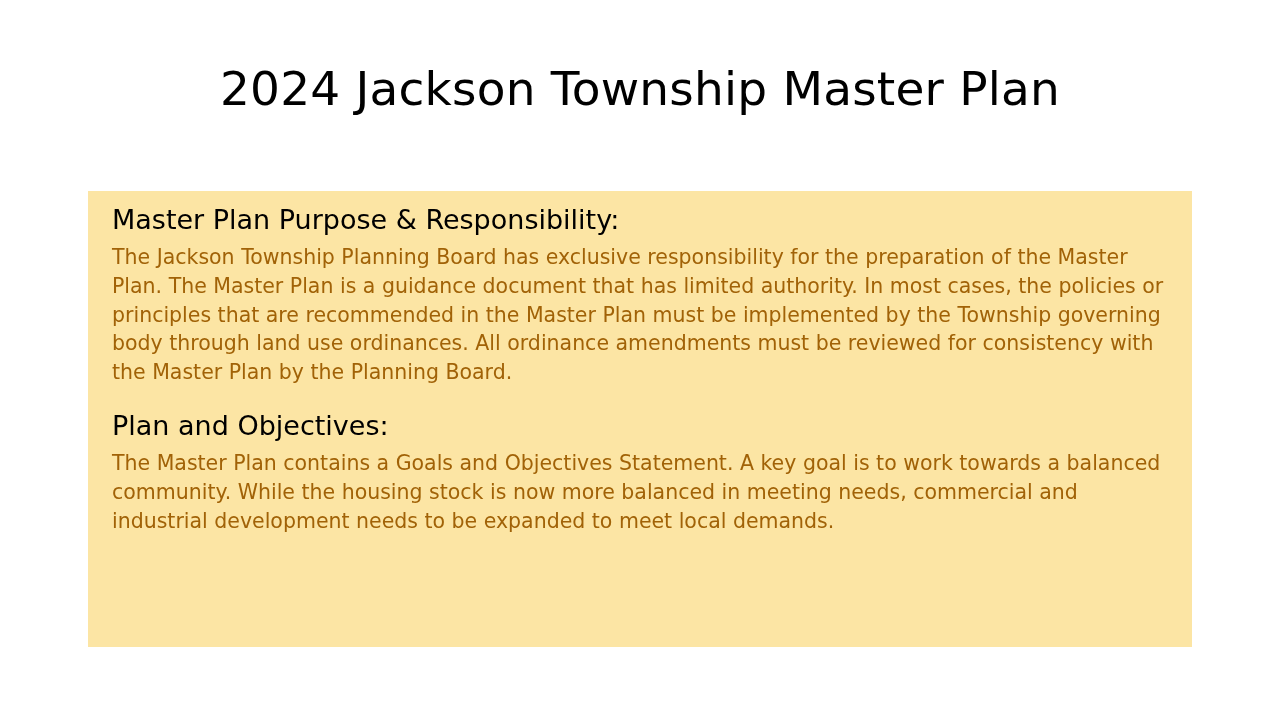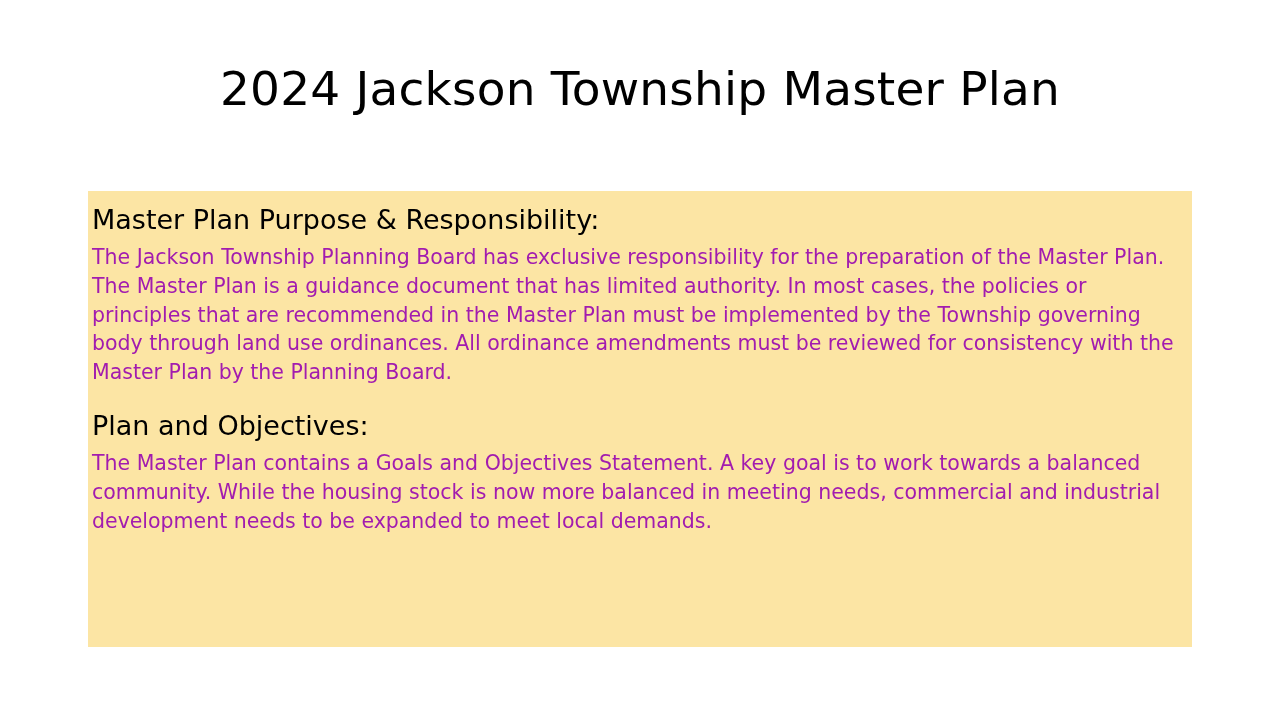--- a/index.html
+++ b/index.html
@@ -32,35 +32,35 @@
     letter-spacing: 0.2px;
   }
   .content-box {
     position: absolute;
     left: 88px;
     top: 191px;
     width: 1104px;
     height: 456px;
     background: #fce5a4;
     box-sizing: border-box;
-    padding: 12px 14px 0 4px;
+    padding: 12px 14px 0 24px;
   }
   .section-heading {
     font-size: 27px;
     color: #000000;
     line-height: 1.25;
     margin: 0 0 6px 0;
     font-weight: normal;
   }
   .section-heading.second {
     margin-top: 22px;
   }
   .section-body {
     font-size: 20.5px;
-    color: #a21caf;
+    color: #a16207;
     line-height: 1.41;
     margin: 0;
     text-align: left;
   }
 </style>
 </head>
 <body>
 
 <div class="slide">
 

